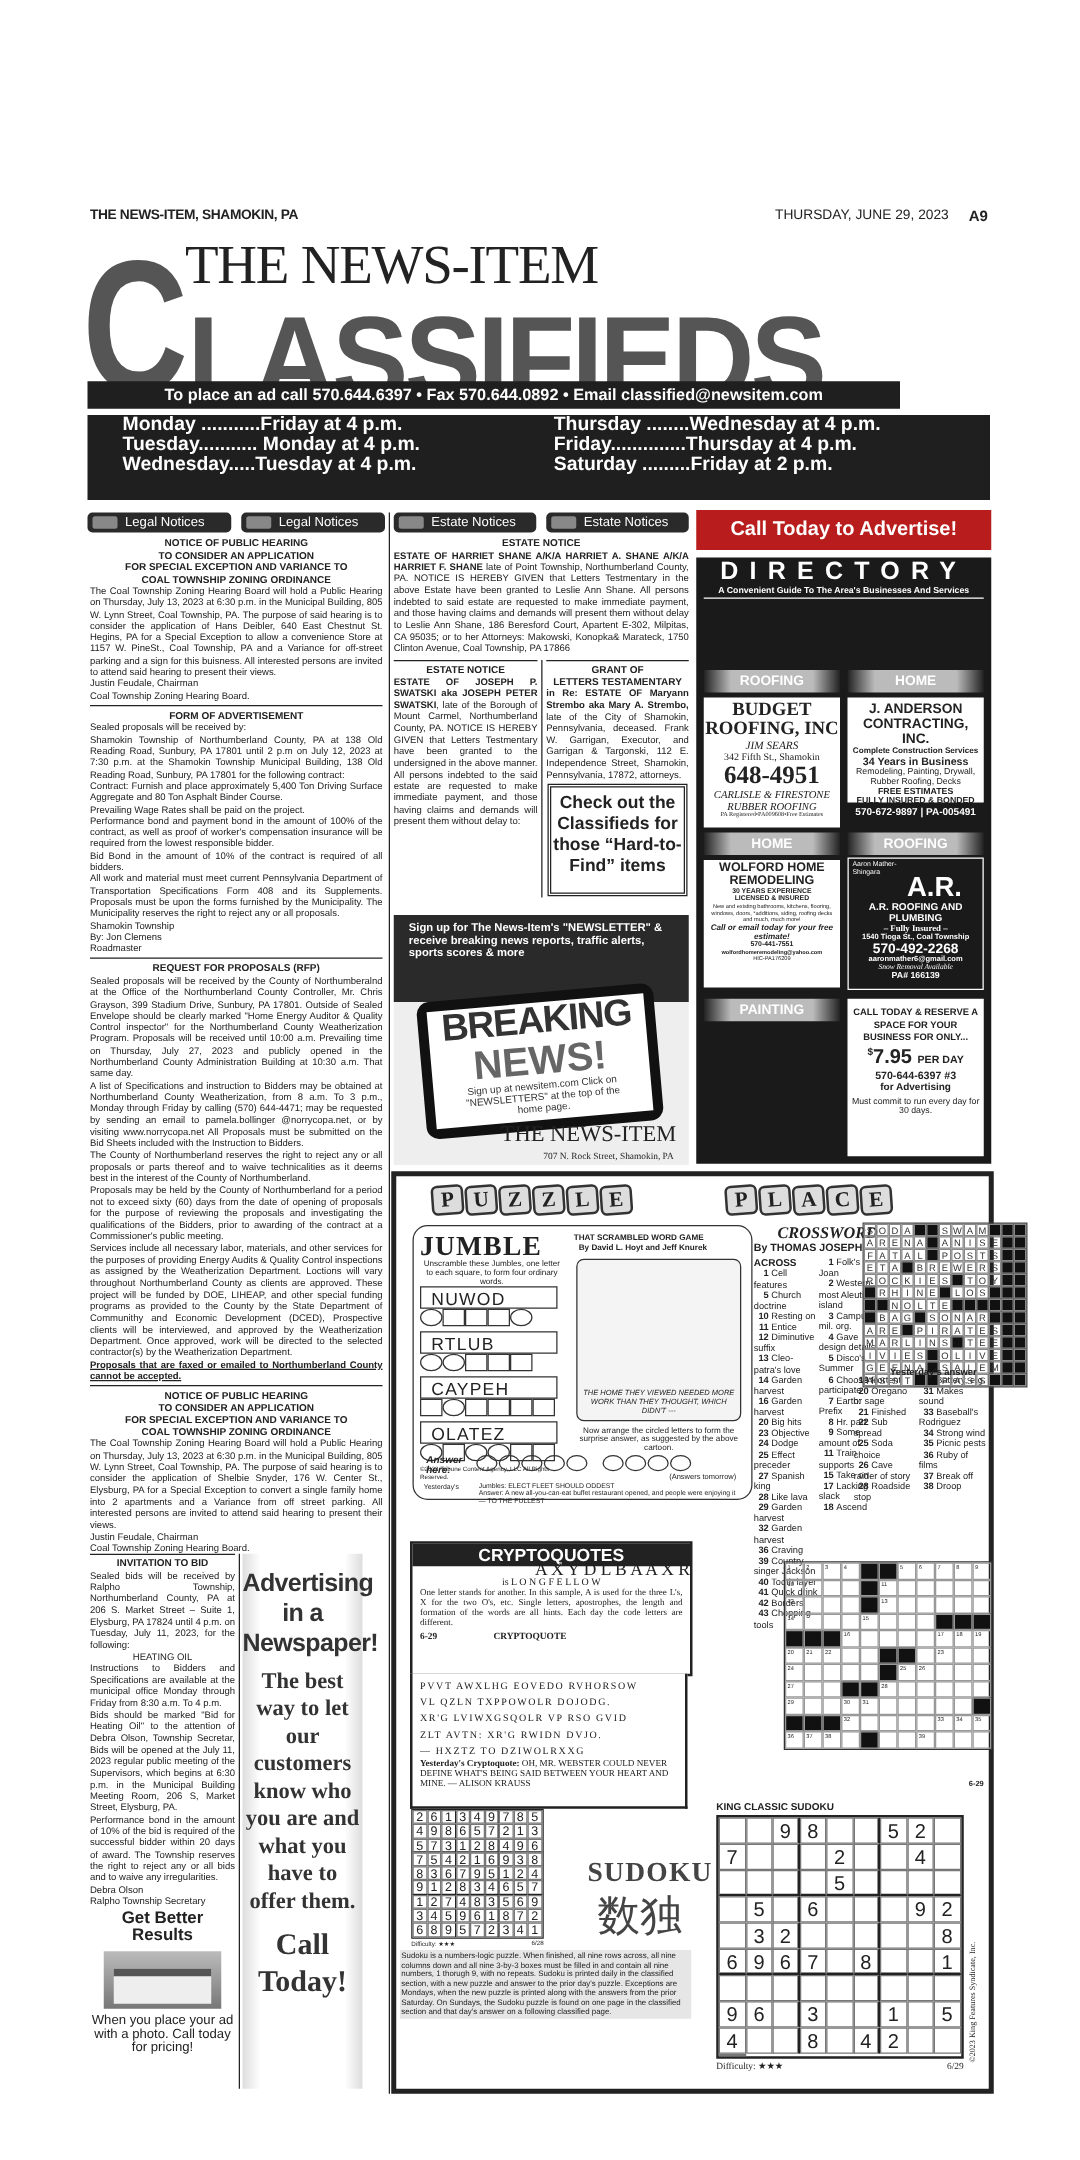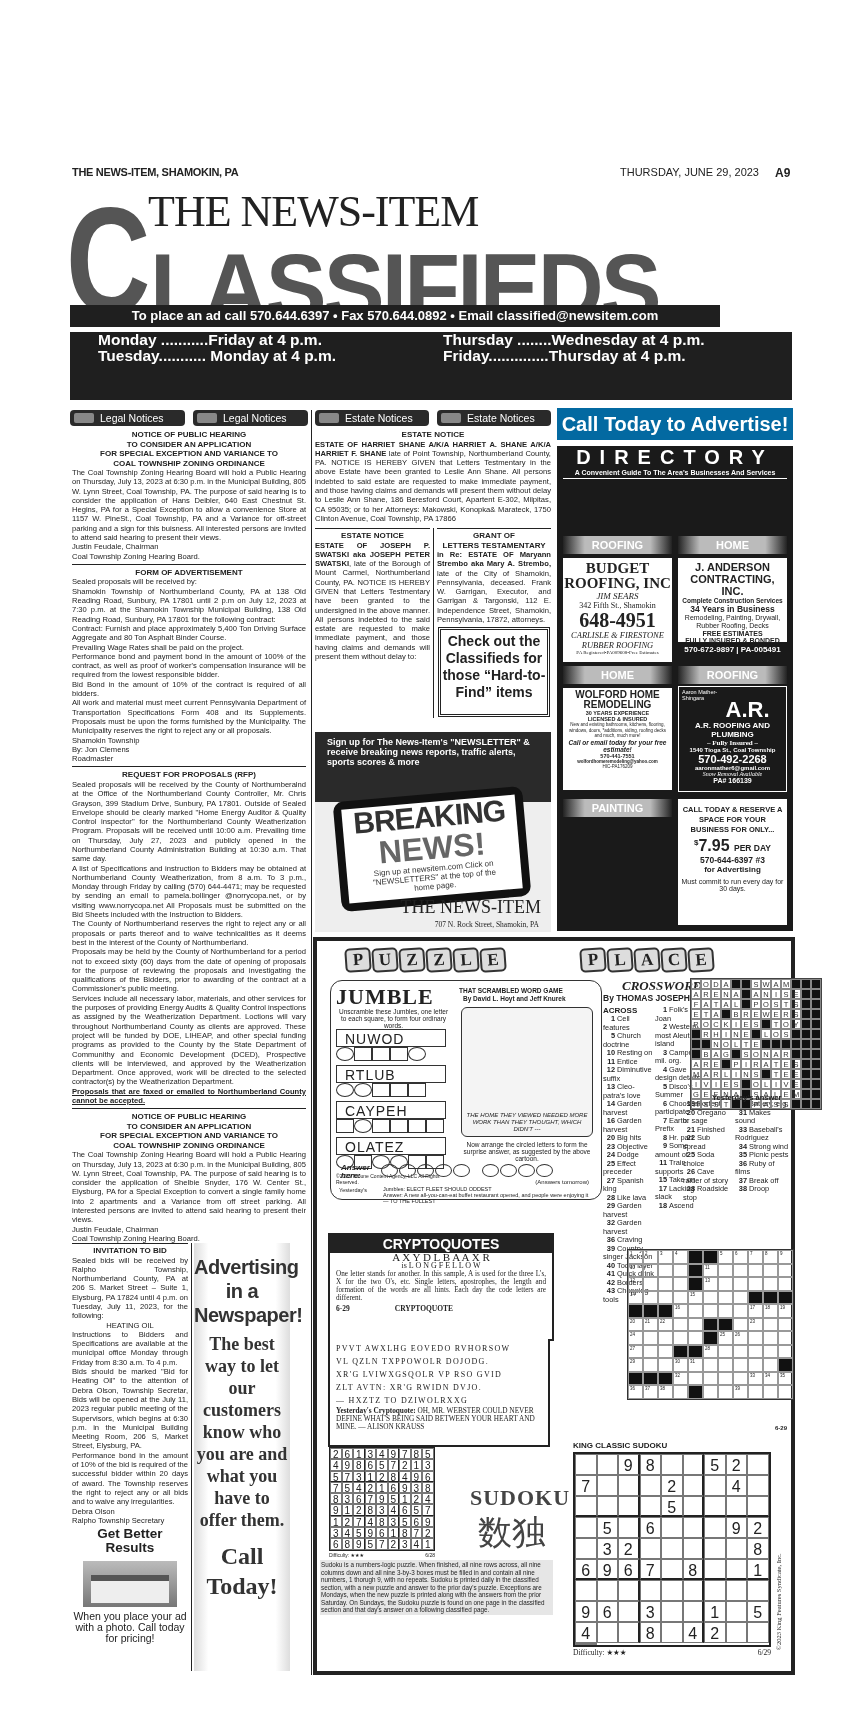--- a/index.html
+++ b/index.html
@@ -59,20 +59,24 @@
 <div class="abs bar1">To place an ad call 570.644.6397 • Fax 570.644.0892 • Email classified@newsitem.com</div>
 <div class="abs bar2">
   <div class="row">
       <span>Monday ...........Friday at 4 p.m.</span>
       <span>Thursday ........Wednesday at 4 p.m.</span>
     </div>
   <div class="row">
       <span>Tuesday........... Monday at 4 p.m.</span>
       <span>Friday..............Thursday at 4 p.m.</span>
     </div>
+  <div class="row">
+      <span>Wednesday.....Tuesday at 4 p.m.</span>
+      <span>Saturday .........Friday at 2 p.m.</span>
+    </div>
 </div>
 
 <div class="abs" style="left:70px;top:410px;width:238px;display:flex;gap:8px">
   <div class="sechead" style="flex:1">Legal Notices</div>
   <div class="sechead" style="flex:1">Legal Notices</div>
 </div>
 <div class="abs col" style="left:72px;top:430px;width:234px">
   <h4 style="white-space:pre-line">NOTICE OF PUBLIC HEARING
 TO CONSIDER AN APPLICATION
 FOR SPECIAL EXCEPTION AND VARIANCE TO
@@ -162,21 +166,21 @@
     <div style="margin:8px;background:#fff;height:94px;text-align:center;color:#333">
       <div style="font-weight:bold;font-size:30px;line-height:30px;letter-spacing:-1px">BREAKING</div>
       <div style="font-weight:bold;font-size:32px;line-height:32px;color:#666">NEWS!</div>
       <div style="font-size:8px;line-height:9px;padding:0 20px">Sign up at newsitem.com Click on "NEWSLETTERS" at the top of the home page.</div>
     </div>
   </div>
   <div style="position:absolute;right:10px;bottom:14px;font-family:'Liberation Serif',serif;font-size:18px">THE NEWS-ITEM</div>
   <div style="position:absolute;right:12px;bottom:3px;font-family:'Liberation Serif',serif;font-size:7.5px">707 N. Rock Street, Shamokin, PA</div>
 </div>
 
-<div class="abs" style="left:557px;top:408px;width:236px;height:32px;background:#0369a1;color:#fff;font-weight:bold;font-size:20px;text-align:center;line-height:32px">Call Today to Advertise!</div>
+<div class="abs" style="left:557px;top:408px;width:236px;height:32px;background:#b91c1c;color:#fff;font-weight:bold;font-size:16px;text-align:center;line-height:32px">Call Today to Advertise!</div>
 <div class="abs sd" style="left:557px;top:446px;width:236px;height:485px">
   <div style="color:#fff;text-align:center;font-weight:bold;font-size:20px;letter-spacing:9px;line-height:22px">DIRECTORY</div>
   <div style="color:#fff;text-align:center;font-weight:bold;font-size:7px;line-height:10px;border-bottom:1px solid #fff;margin:0 6px">A Convenient Guide To The Area's Businesses And Services</div>
 
   <div style="position:absolute;left:6px;top:90px;width:109px">
     <div class="sd-cat">ROOFING</div>
     <div class="sd-box" style="height:104px;margin-top:4px;font-family:'Liberation Serif',serif;padding-top:3px">
       <div style="font-size:15px;line-height:15px;font-weight:bold">BUDGET ROOFING, INC</div>
       <div style="font-size:9px;font-style:italic">JIM SEARS</div>
       <div style="font-size:8px">342 Fifth St., Shamokin</div>
@@ -306,21 +310,21 @@
   <div style="position:absolute;right:12px;top:198px;font-size:6px">(Answers tomorrow)</div>
   <div style="position:absolute;left:8px;top:206px;font-size:5.5px">Yesterday's</div>
   <div style="position:absolute;left:52px;top:205px;font-size:5.5px;line-height:6px;width:210px">
     <div>Jumbles: ELECT   FLEET   SHOULD   ODDEST</div>
     <div>Answer: A new all-you-can-eat buffet restaurant opened, and people were enjoying it — TO THE FULLEST</div>
   </div>
 </div>
 
 <div class="abs" style="left:328px;top:1233px;width:226px;height:108px;border:2px solid #222;font-family:'Liberation Serif',serif">
   <div style="background:#222;color:#fff;font-family:'Liberation Sans',sans-serif;font-weight:bold;font-size:14px;text-align:center;line-height:18px">CRYPTOQUOTES</div>
-  <div style="text-align:center;font-size:11px;line-height:8px">A X Y D L B A A X R</div>
+  <div style="text-align:right;font-size:14px;line-height:8px">A X Y D L B A A X R</div>
   <div style="text-align:center;font-size:8px;line-height:9px">is L O N G F E L L O W</div>
   <div style="font-size:7.2px;line-height:8px;padding:0 6px;text-align:justify">One letter stands for another. In this sample, A is used for the three L's, X for the two O's, etc. Single letters, apostrophes, the length and formation of the words are all hints. Each day the code letters are different.</div>
   <div style="font-size:7.5px;font-weight:bold;padding:2px 6px;display:flex;gap:45px">
       <span>6-29</span>
       <span>CRYPTOQUOTE</span>
     </div>
   <div style="font-size:8px;letter-spacing:1.3px;padding:3px 6px;line-height:13px;background:#fff;width:222px;position:absolute;top:104px;left:-2px;border:2px solid #222;border-top:0;height:108px">
     <div>PVVT AWXLHG EOVEDO RVHORSOW</div>
     <div>VL QZLN TXPPOWOLR DOJODG.</div>
     <div>XR'G LVIWXGSQOLR VP RSO GVID</div>

